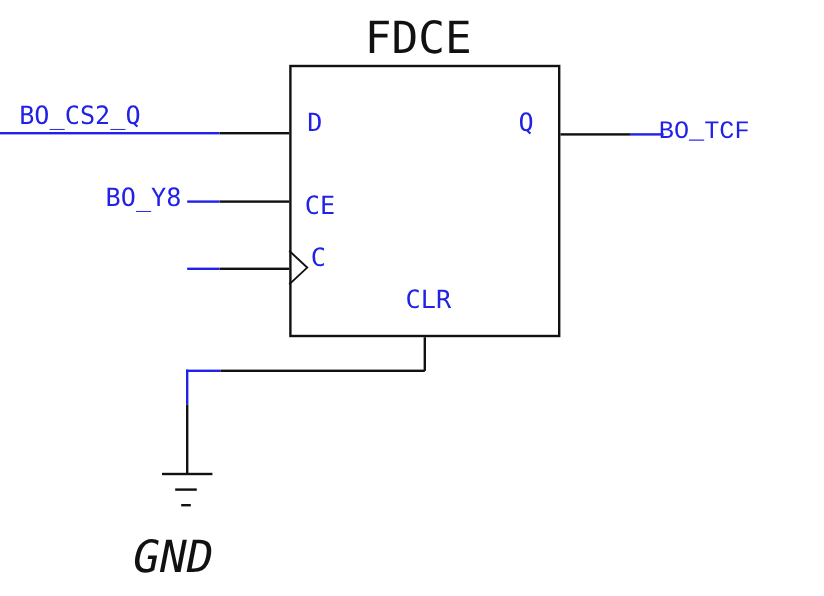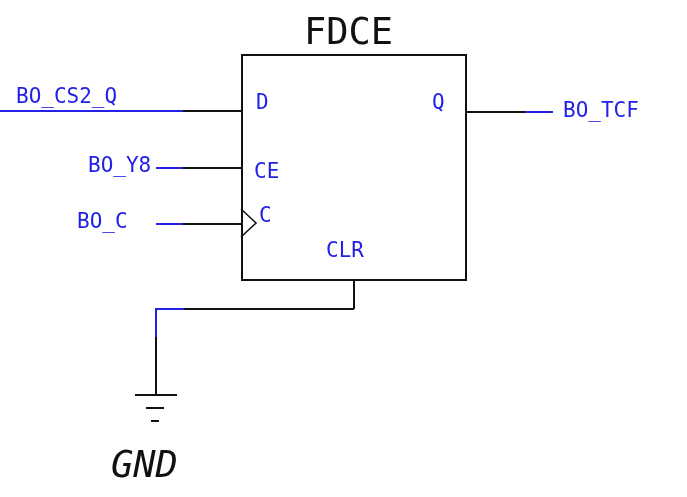--- a/index.html
+++ b/index.html
@@ -30,21 +30,21 @@
 
 <div class="canvas">
 
   <div class="lbl black" style="left:304px;top:13px;">FDCE</div>
 
   <div class="symbol-box"></div>
 
   <div class="lbl" style="left:256px;top:89px;">D</div>
   <div class="lbl" style="left:254px;top:158px;">CE</div>
   <div class="lbl" style="left:259px;top:202px;">C</div>
-  <div class="lbl" style="left:326px;top:237px;">CLR</div>
+  <div class="lbl" style="left:338px;top:237px;">CLR</div>
   <div class="lbl" style="left:432px;top:89px;">Q</div>
 
   <svg class="clock-marker" width="18" height="32" viewBox="0 0 18 32">
     <polyline points="1,1 16,15 1,29" fill="none" stroke="#111111" stroke-width="1.6"></polyline>
   </svg>
 
   <div class="wire" style="left:183px;top:110px;width:58px;height:2px;"></div>
   <div class="wire" style="left:183px;top:167px;width:58px;height:2px;"></div>
   <div class="wire" style="left:183px;top:223px;width:58px;height:2px;"></div>
   <div class="wire" style="left:467px;top:111px;width:58px;height:2px;"></div>
@@ -61,18 +61,17 @@
   <div class="wire" style="left:155px;top:337px;width:2px;height:58px;"></div>
 
   <div class="gnd-sym">
     <div class="wire" style="left:135px;top:394px;width:42px;height:2px;"></div>
     <div class="wire" style="left:146px;top:407px;width:18px;height:2px;"></div>
     <div class="wire" style="left:151px;top:420px;width:8px;height:2px;"></div>
   </div>
 
   <div class="lbl" style="left:16px;top:83px;">BO_CS2_Q</div>
   <div class="lbl" style="left:67px;top:152px;margin-left:21px;">BO_Y8</div>
-  <div class="lbl" style="left:77px;top:208px;">BO_C</div>
-  <div class="lbl" style="left:563px;top:97px;">BO_TCF</div>
+  <div class="lbl" style="left:549px;top:97px;font-family:Liberation Mono, monospace;">BO_TCF</div>
 
   <div class="lbl black" style="left:111px;top:446px;font-style:italic;">GND</div>
 
 </div>
 
 </body></html>

